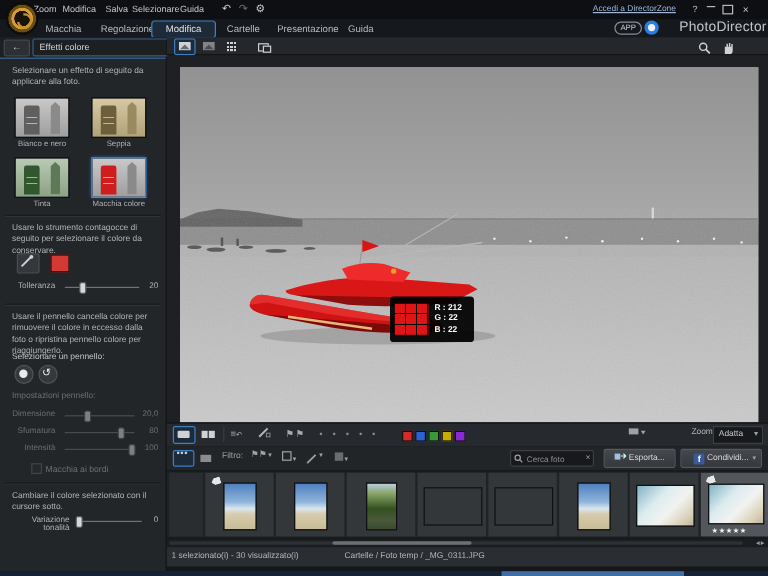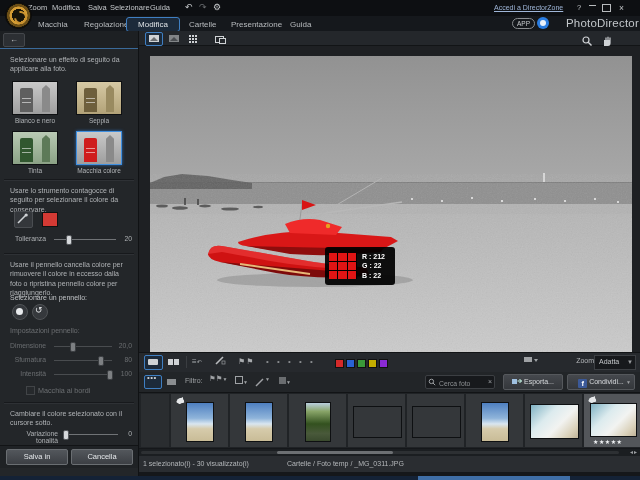--- a/index.html
+++ b/index.html
@@ -168,20 +168,21 @@
     <span class="tab abs" style="left:223px;top:1px">Presentazione</span>
     <span class="tab abs" style="left:282px;top:1px">Guida</span>
     <span id="appbadge" class="abs" style="left:512px;top:2px">APP</span>
     <div id="brandicon" class="abs" style="left:537px;top:1px"></div>
     <span id="brandname" class="abs" style="left:553px;top:1px">PhotoDirector</span>
   </div>
 
   <div id="leftpanel">
     <div id="lp-header">
       <div id="lp-back">←</div>
+      <div id="lp-title-box">Effetti colore</div>
     </div>
 
     <div class="hint abs" style="left:10px;top:24px;width:118px">Selezionare un effetto di seguito da applicare alla foto.</div>
 
     <div class="fxcell" style="left:12px;top:50px">
       <div class="fxthumb fx-bw">
           <div class="fx-bg"></div>
           <div class="booth"></div>
           <div class="tower"></div>
         </div>
@@ -276,24 +277,20 @@
 
     <div class="hint abs" style="left:10px;top:378px;width:120px">Cambiare il colore selezionato con il cursore sotto.</div>
     <div class="slider-row" style="top:398px">
       <span class="slider-label" style="width:52px">Variazione tonalità</span>
       <div class="track" style="left:58px;width:54px">
         <div class="thumbk" style="left:-1px"></div>
       </div>
       <span class="sliderval">0</span>
     </div>
 
-    <div class="abs" style="left:0;top:414px;width:138px;height:22px;background:#1f2225;border-top:1px solid #121416">
-      <div class="lp-btn" style="left:6px">Salva in</div>
-      <div class="lp-btn" style="left:71px">Cancella</div>
-    </div>
   </div>
 
   <div id="viewer-toolbar">
     <div class="vbtn sel" style="left:6px">
         <div class="miniimg"></div>
       </div>
     <div class="vbtn" style="left:26px">
         <div class="miniimg" style="opacity:.55"></div>
       </div>
     <div class="vbtn" style="left:46px">

